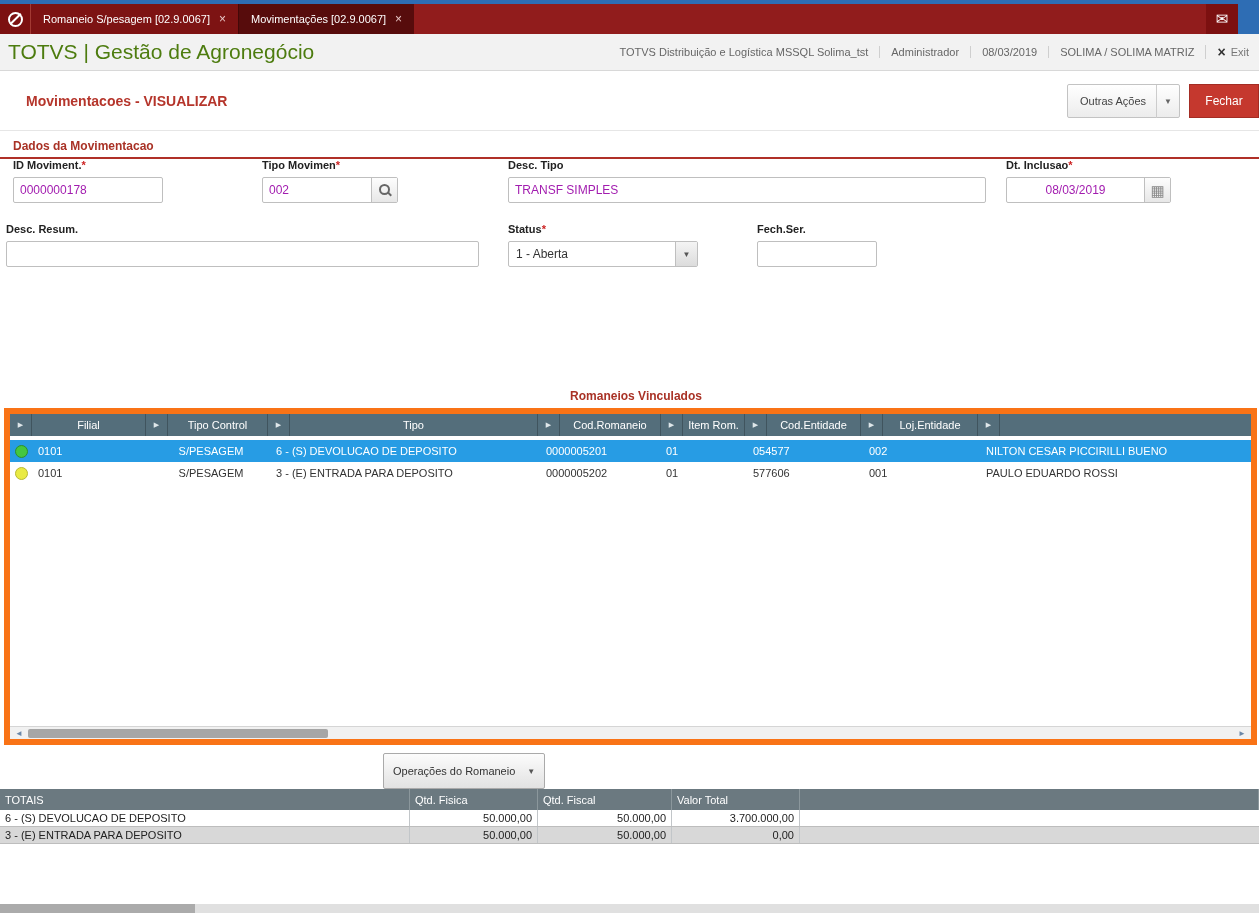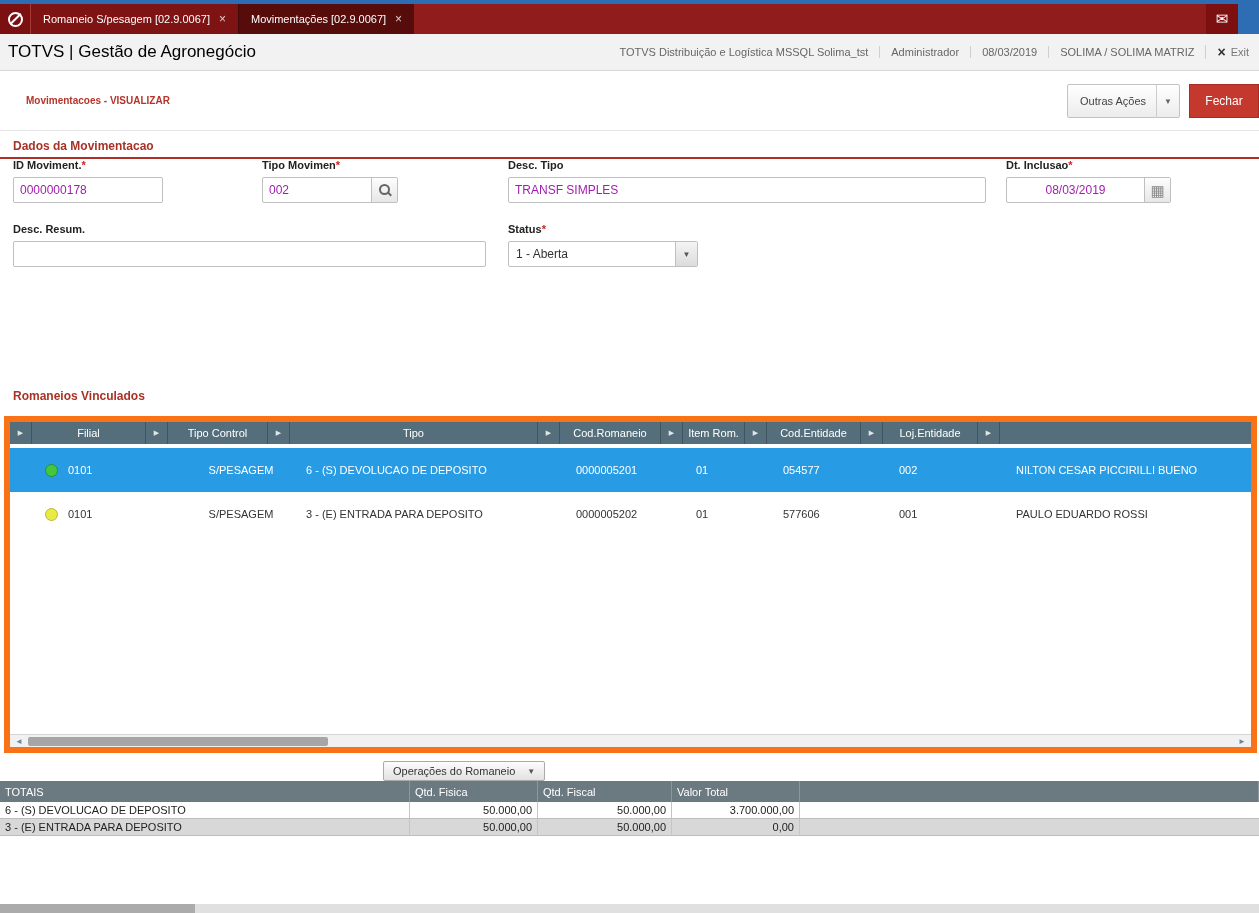--- a/index.html
+++ b/index.html
@@ -16,30 +16,30 @@
   .prohibit::after { content:''; position:absolute; left:-2px; top:4.5px; width:15px; height:2px; background:#fff; transform:rotate(-45deg); }
   .tab { display:flex; align-items:center; gap:9px; padding:0 12px; color:#fff; font-size:11px; background:#7d1313; border-left:1px solid #a33a33; cursor:default; white-space:nowrap; }
   .tab.active { background:#570c0c; border-left:1px solid #430808; }
   .tab-close { color:#e8c7c7; font-size:12px; }
   .topbar-spacer { flex:1; }
   .mail-box { width:32px; background:#7c1010; display:flex; align-items:center; justify-content:center; color:#fff; font-size:15px; }
   .blue-corner { width:21px; background:#2e6db4; }
 
   
   .app-header { height:37px; background:#f2f2f2; border-bottom:1px solid #d8d8d8; display:flex; align-items:center; padding:0 6px 0 8px; }
-  .brand { color:#000000; font-size:17px; white-space:nowrap; }
+  .brand { color:#4d7c0f; font-size:21px; white-space:nowrap; }
   .header-info { margin-left:auto; display:flex; align-items:center; font-size:11px; color:#666; white-space:nowrap; }
   .info-item { padding:0 11px; }
   .info-item + .info-item, .exit { border-left:1px solid #cfcfcf; }
   .exit { display:flex; align-items:center; gap:5px; padding:0 4px 0 11px; color:#777; }
   .exit-x { color:#333; font-weight:bold; font-size:14px; line-height:1; }
 
   
   .page-header { height:60px; display:flex; align-items:center; padding-left:26px; border-bottom:1px solid #e6e6e6; position:relative; background:#fff; }
-  .page-title { color:#b5352b; font-size:10px; font-weight:bold; }
+  .page-title { color:#b5352b; font-size:14px; font-weight:bold; }
   .page-actions { position:absolute; right:0; top:13px; display:flex; gap:9px; align-items:center; }
   .btn-outras { height:34px; background:linear-gradient(#ffffff,#ececec); border:1px solid #c3c3c3; border-radius:2px; font-size:11px; color:#444; display:flex; align-items:center; padding-left:12px; cursor:pointer; }
   .btn-outras .dd { margin-left:10px; border-left:1px solid #ccc; padding:12px 7px; font-size:8px; color:#666; }
   .btn-fechar { height:34px; width:70px; background:#c5382e; color:#fff; border:1px solid #a42d24; font-size:12px; cursor:pointer; font-family:inherit; }
 
   
   .section-title { color:#a93226; font-size:12px; font-weight:bold; margin:8px 0 4px 13px; }
   .red-rule { height:2px; background:#b03028; }
   .form-area { position:relative; height:138px; }
   .field { position:absolute; }
@@ -52,34 +52,34 @@
   .icon-search::before { content:''; position:absolute; left:1px; top:1px; width:7px; height:7px; border:2px solid #666; border-radius:50%; }
   .icon-search::after { content:''; position:absolute; left:9px; top:10px; width:5px; height:2px; background:#666; transform:rotate(45deg); }
   .cal-glyph { font-size:15px; color:#888; line-height:1; }
   .combo-value { flex:1; display:flex; align-items:center; padding:0 7px; font-size:12px; color:#333; }
   .combo-arrow { width:22px; border-left:1px solid #bfbfbf; background:linear-gradient(#f4f4f4,#dcdcdc); display:flex; align-items:center; justify-content:center; font-size:8px; color:#555; cursor:pointer; }
   .f-id { left:13px; top:0; width:150px; }
   .f-tipo { left:262px; top:0; width:136px; }
   .f-desctipo { left:508px; top:0; width:478px; }
   .f-dtinc { left:1006px; top:0; width:165px; }
   .f-dtinc input { text-align:center; }
-  .f-descresum { left:13px; top:64px; width:473px; }
+  .f-descresum { left:6px; top:64px; width:473px; }
   .f-status { left:508px; top:64px; width:190px; }
   .f-fechser { left:757px; top:64px; width:120px; }
-  .section-title.second { margin-top:92px; margin-bottom:13px; }
+  .section-title.second { margin-top:92px; margin-bottom:5px;text-align:center; }
 
   
   .grid { position:relative; margin:0 2px 0 4px; border:6px solid #f97316; height:337px; background:#fff; overflow:hidden; }
   .grid-header { display:flex; height:22px; background:#546e7b; color:#fff; align-items:stretch; font-size:11px; overflow:hidden; }
   .gh { border-right:1px solid #40545e; display:flex; align-items:center; justify-content:center; white-space:nowrap; }
   .gh-arrow { width:22px; font-size:7px; color:#dfe7ea; }
   .w-filial{width:114px} .w-tipoc{width:100px} .w-tipo{width:248px} .w-codrom{width:101px}
   .w-item{width:62px} .w-codent{width:94px} .w-lojent{width:95px} .w-nom{width:470px; flex:none;}
   .grid-body { padding-top:4px; }
-  .grid-row { display:flex; height:44px; align-items:center; font-size:11px; color:#333; cursor:pointer;padding-left:30px; }
+  .grid-row { display:flex; height:22px; align-items:center; font-size:11px; color:#333; cursor:pointer; }
   .grid-row.selected { background:#279ce4; color:#fff; }
   .cell { padding-left:8px; overflow:hidden; white-space:nowrap; }
   .c-icon { width:22px; display:flex; justify-content:center; padding:0; }
   .c-filial { width:114px; padding-left:6px; }
   .c-tipoc { width:122px;text-align:center; }
   .c-tipo { width:270px; }
   .c-codrom { width:123px; }
   .c-item { width:84px; padding-left:5px; }
   .c-codent { width:116px; }
   .c-lojent { width:117px; }
@@ -87,21 +87,21 @@
   .status-dot { width:13px; height:13px; border-radius:50%; }
   .status-dot.green { background:#44c73f; border:1px solid #2f8f2b; }
   .status-dot.yellow { background:#e9ea43; border:1px solid #b9b932; }
   .grid-hscroll { position:absolute; left:0; right:0; bottom:0; height:13px; background:#f1f1f1; border-top:1px solid #d5d5d5; }
   .hs-arrow { position:absolute; top:0; width:14px; height:12px; display:flex; align-items:center; justify-content:center; font-size:8px; color:#6a87a8; cursor:pointer; }
   .hs-left { left:2px; } .hs-right { right:2px; }
   .hs-thumb { position:absolute; left:18px; top:2px; width:300px; height:9px; background:#a6a6a6; border-radius:2px; cursor:pointer; }
 
   
   .ops-row { margin:8px 0 0 383px; }
-  .btn-ops { height:20px; display:inline-flex; align-items:center; background:linear-gradient(#fcfcfc,#e2e2e2); border:1px solid #aaa; border-radius:2px; font-size:11px; color:#333; padding:0 9px; gap:12px; cursor:pointer; }
+  .btn-ops { height:36px; display:inline-flex; align-items:center; background:linear-gradient(#fcfcfc,#e2e2e2); border:1px solid #aaa; border-radius:2px; font-size:11px; color:#333; padding:0 9px; gap:12px; cursor:pointer; }
   .btn-ops .dd { font-size:8px; color:#555; }
 
   
   .totals { font-size:11px; }
   .t-header { display:flex; height:21px; background:#6b7980; color:#fff; align-items:stretch; }
   .t-row { display:flex; height:17px; align-items:stretch; border-bottom:1px solid #bdbdbd; background:#fff; color:#222; }
   .t-row.alt { background:#d8d8d8; }
   .tc { display:flex; align-items:center; padding:0 5px; border-right:1px solid #c2c6c9; overflow:hidden; white-space:nowrap; }
   .t-header .tc { border-right:1px solid #8b979c; }
   .tc-label { width:410px; }
@@ -211,20 +211,26 @@
   </div>
 
   <div class="field f-status">
     <label><span>Status</span><span class="req">*</span></label>
     <div class="input-wrap">
       <span class="combo-value">1 - Aberta</span>
       <span class="combo-arrow">▼</span>
     </div>
   </div>
 
+  <div class="field f-fechser">
+    <label><span>Fech.Ser.</span><span class="req"></span></label>
+    <div class="input-wrap">
+      <input value="" style="">
+    </div>
+  </div>
 
 </div>
 
 <div class="section-title second">Romaneios Vinculados</div>
 
 <div class="grid">
   <div class="grid-header">
     <span class="gh gh-arrow">▶</span>
     <span class="gh w-filial">Filial</span>
     <span class="gh gh-arrow">▶</span>

